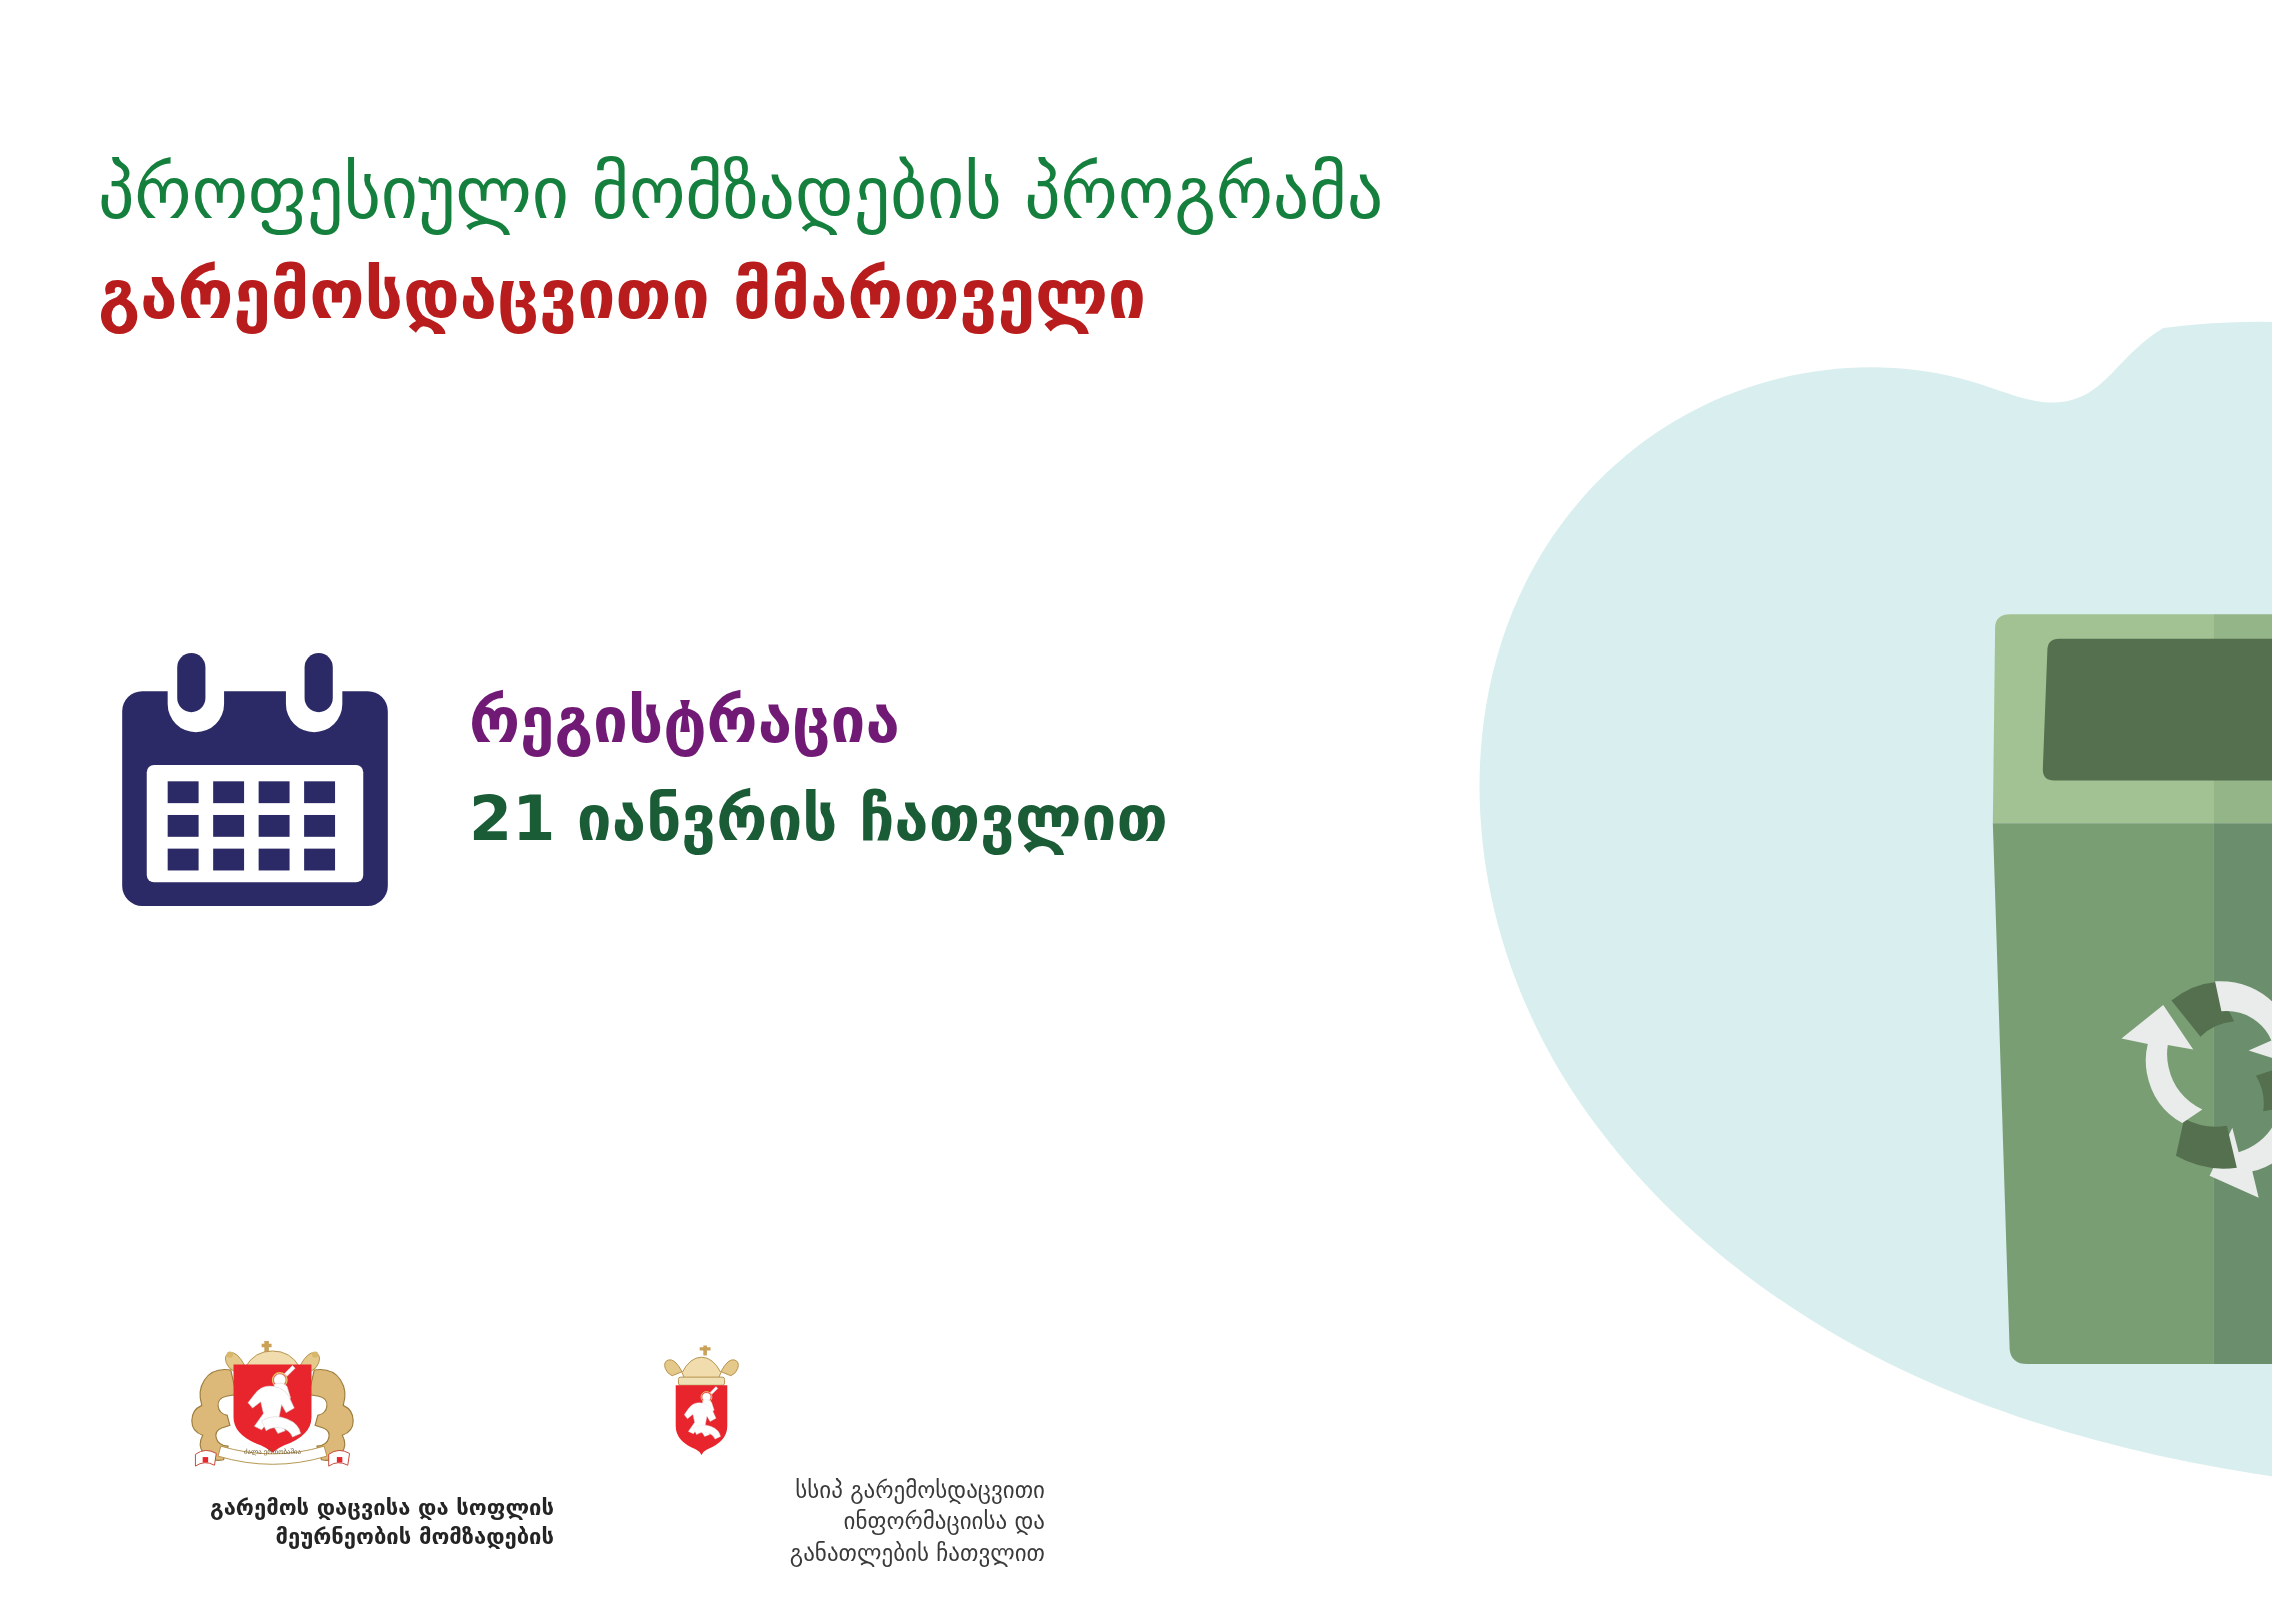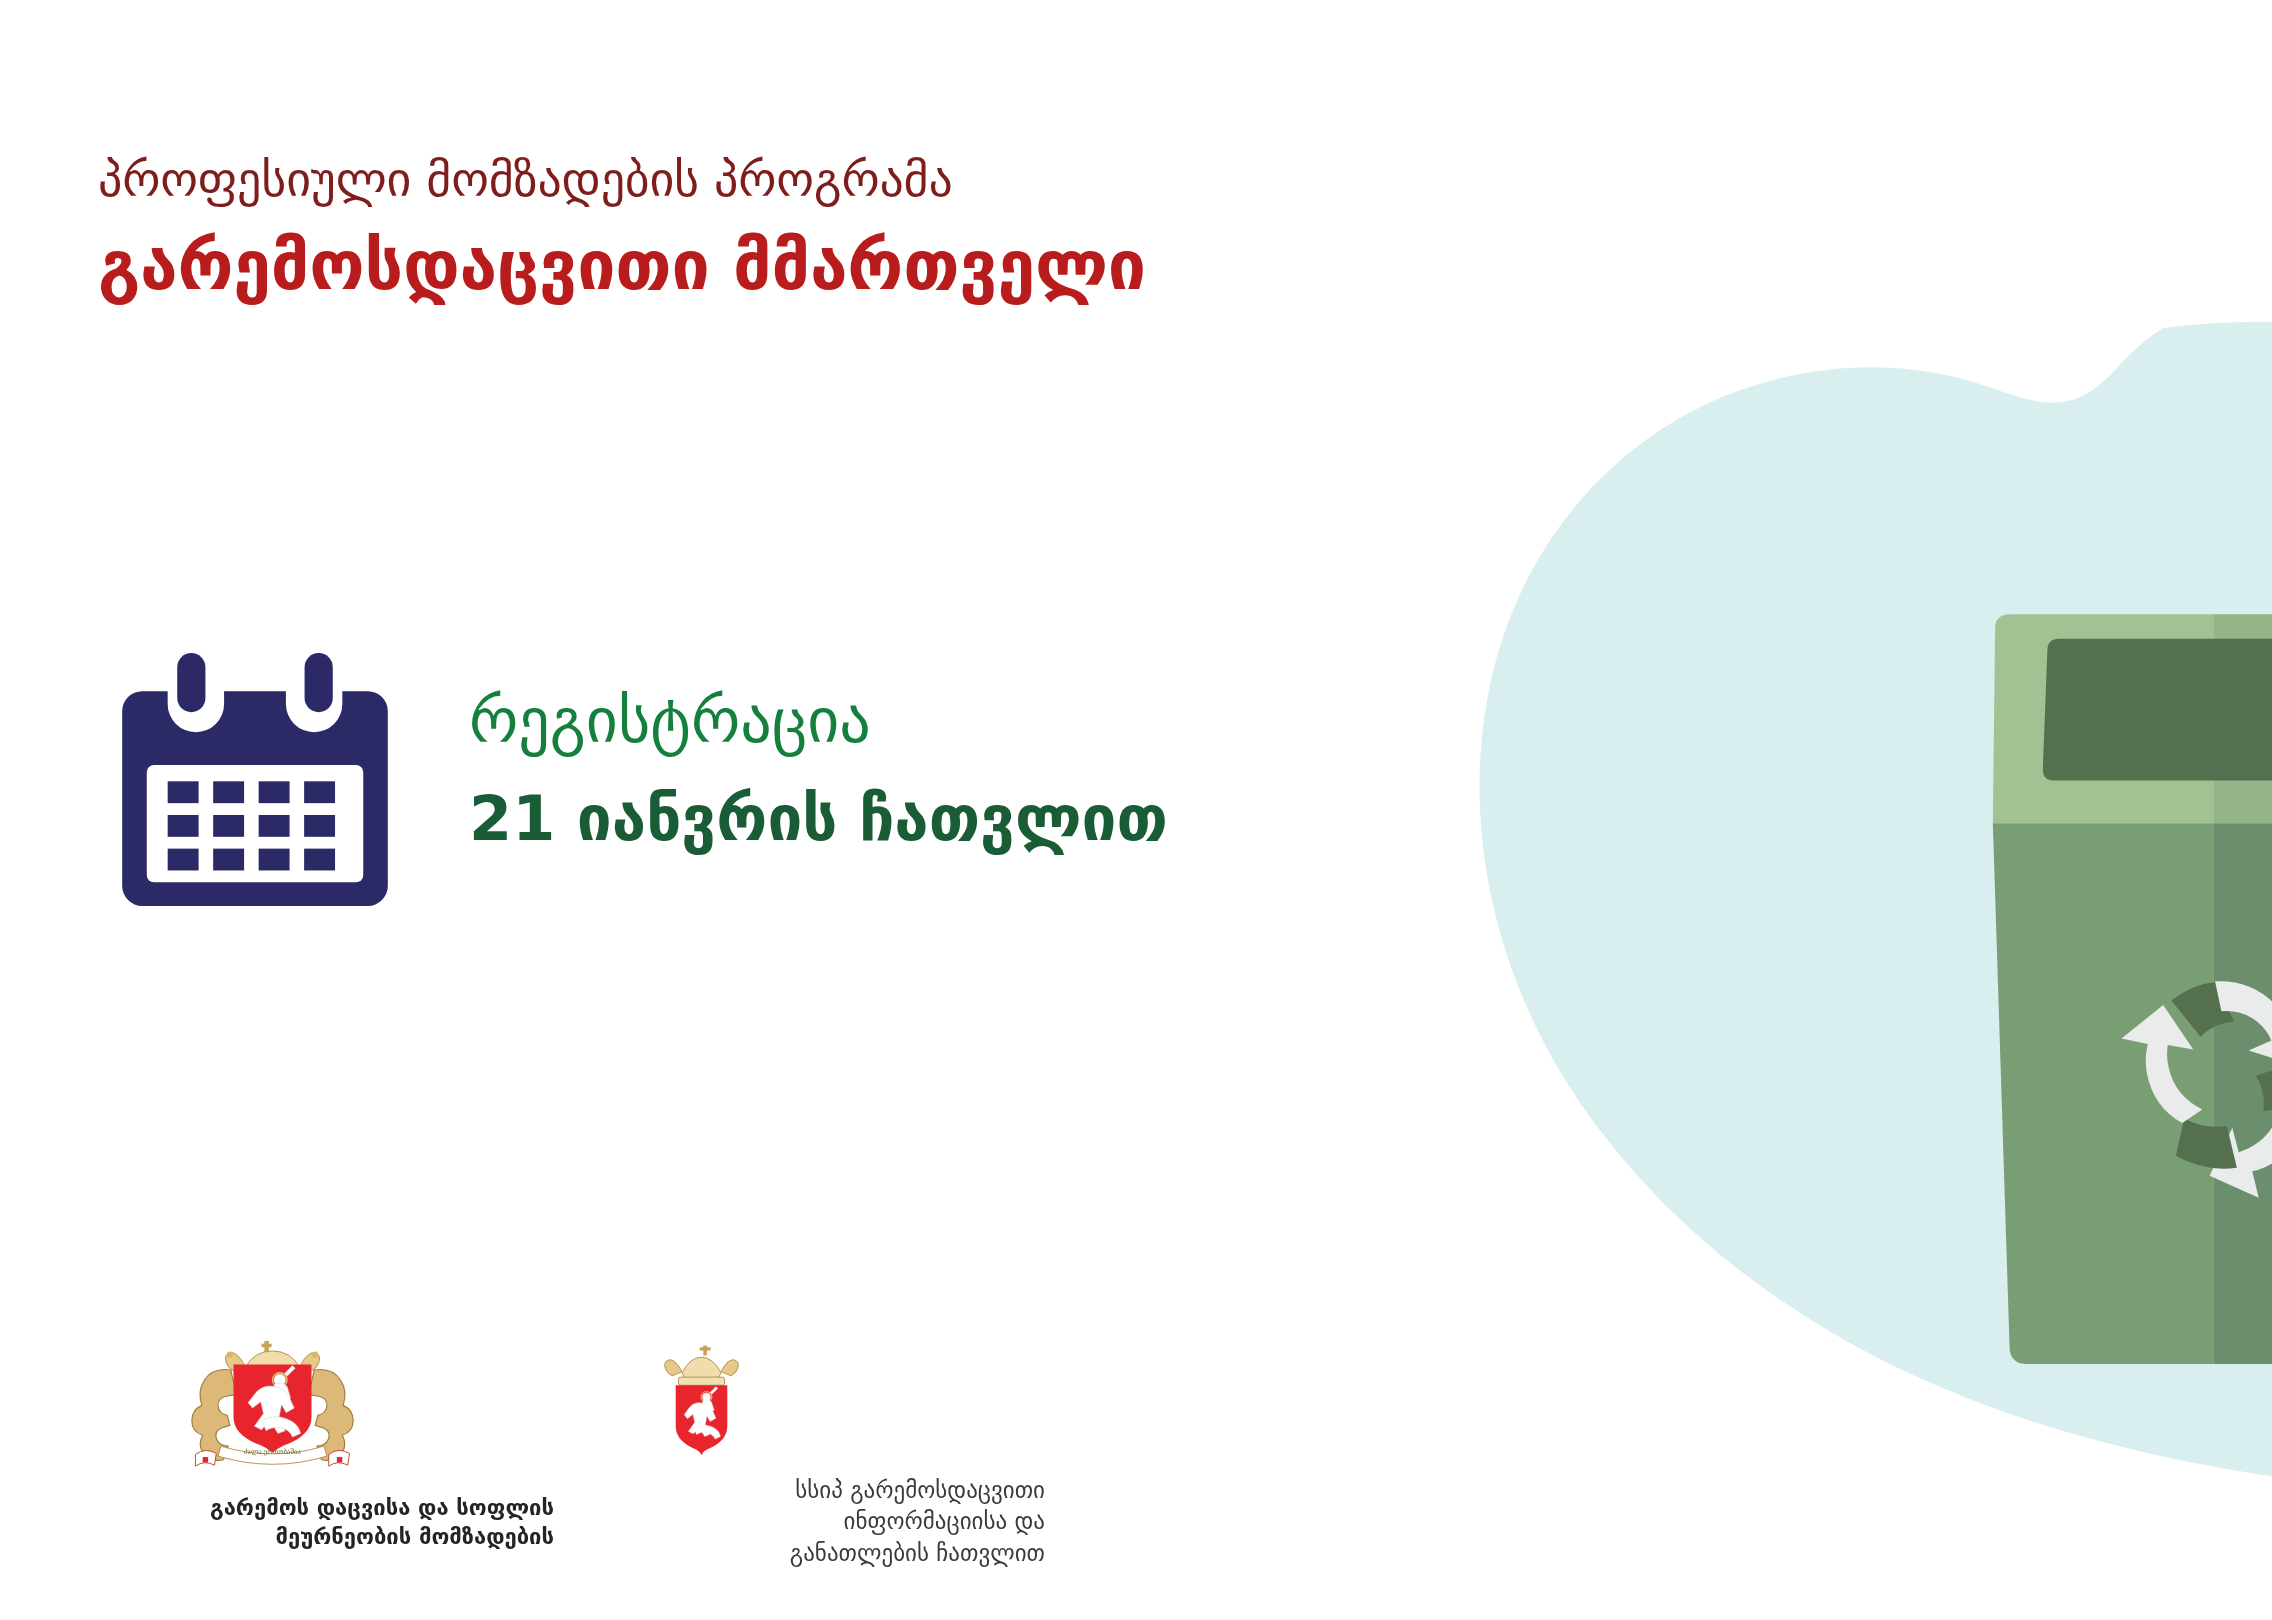--- a/index.html
+++ b/index.html
@@ -35,24 +35,24 @@
 
   
   .headline {
     position: absolute;
     left: 98px;
     top: 150px;
     z-index: 3;
     width: 1954px;
   }
   .title-line-1 {
-    font-size: 48px;
+    font-size: 72px;
     line-height: 1.22;
     font-weight: 400;
-    color: #7f1d1d;
+    color: #15803d;
     letter-spacing: -0.2px;
     white-space: nowrap;
   }
   .title-line-2 {
     font-size: 68px;
     line-height: 1.22;
     font-weight: 700;
     color: #b91c1c;
     letter-spacing: -0.2px;
     white-space: nowrap;
@@ -75,22 +75,22 @@
     margin-top: 10px;
   }
   .cal-icon svg { display: block; width: 100%; height: 100%; }
   .reg-text {
     margin-left: 73px;
     padding-top: 40px;
   }
   .reg-label {
     font-size: 62px;
     line-height: 1.24;
-    font-weight: 400;
-    color: #15803d;
+    font-weight: 700;
+    color: #701a75;
     white-space: nowrap;
   }
   .reg-date {
     font-size: 62px;
     line-height: 1.24;
     font-weight: 700;
     color: #1a5c36;
     white-space: nowrap;
     margin-top: 21px;
   }

